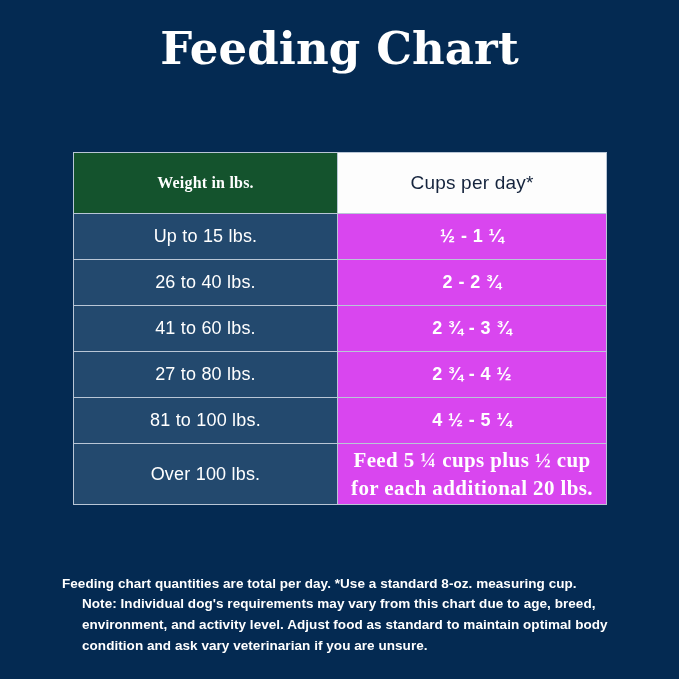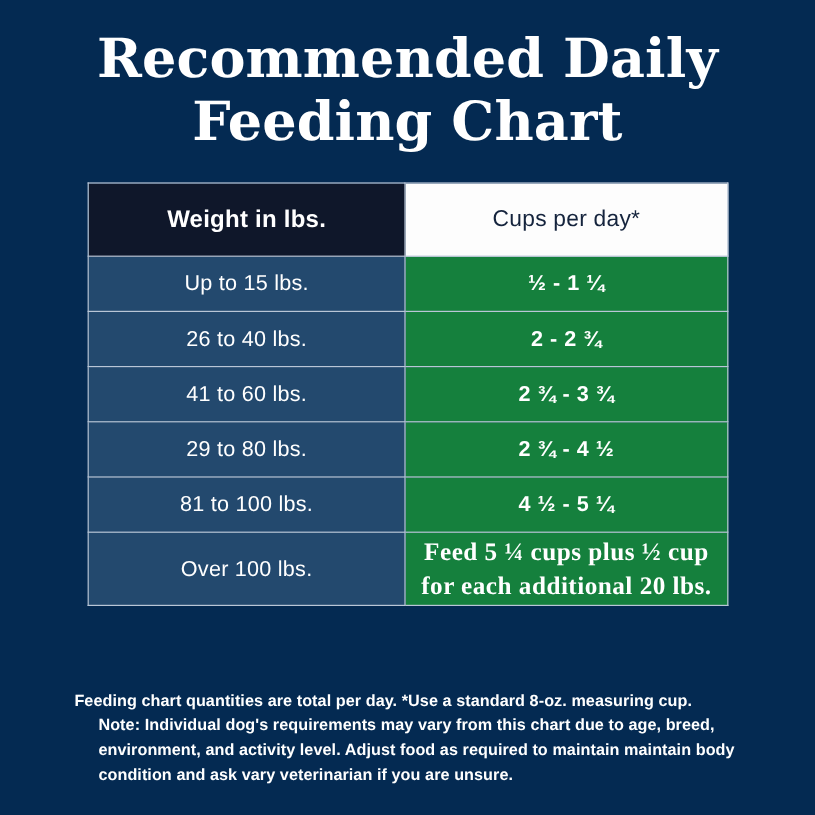--- a/index.html
+++ b/index.html
@@ -55,47 +55,48 @@
     padding: 0;
     margin: 0;
     text-align: center;
     vertical-align: middle;
   }
   .col-weight { width: 264px; }
   .col-cups   { width: 269px; }
 
   
   .hdr-weight {
-    background: #0f172a;
+    background: #14532d;
     color: #ffffff;
     height: 60px;
-    font-size: 20px;
+    font-size: 16px;
     font-weight: 700;
     letter-spacing: 0.2px;
+    font-family: Liberation Serif, serif;
   }
   .hdr-cups {
     background: #fdfdfd;
     color: #15243d;
     height: 60px;
     font-size: 19px;
     font-weight: 400;
     letter-spacing: 0.2px;
   }
 
   
   .cell-weight {
     background: #23496e;
     color: #ffffff;
     height: 45px;
     font-size: 18px;
     font-weight: 500;
     letter-spacing: 0.2px;
   }
   .cell-cups {
-    background: #15803d;
+    background: #d946ef;
     color: #ffffff;
     height: 45px;
     font-size: 18px;
     font-weight: 600;
     letter-spacing: 0.4px;
   }
   tr.tall .cell-weight,
   tr.tall .cell-cups {
     height: 60px;
   }
@@ -130,21 +131,20 @@
     margin-left: 20px;
   }
   .note-block span { display: block; white-space: nowrap; }
 </style>
 </head>
 <body>
 
 <div class="page">
 
   <div class="title">
-    <span class="title-line">Recommended Daily</span>
     <span class="title-line">Feeding Chart</span>
   </div>
 
   <table class="chart-table">
     <colgroup>
       <col class="col-weight">
       <col class="col-cups">
     </colgroup>
     <thead>
       <tr>
@@ -159,39 +159,39 @@
       </tr>
       <tr>
         <td class="cell-weight">26 to 40 lbs.</td>
         <td class="cell-cups">2  - 2 ¾</td>
       </tr>
       <tr>
         <td class="cell-weight">41 to 60 lbs.</td>
         <td class="cell-cups">2 ¾  - 3 ¾</td>
       </tr>
       <tr>
-        <td class="cell-weight">29 to 80 lbs.</td>
+        <td class="cell-weight">27 to 80 lbs.</td>
         <td class="cell-cups">2 ¾  - 4 ½</td>
       </tr>
       <tr>
         <td class="cell-weight">81 to 100 lbs.</td>
         <td class="cell-cups">4 ½  - 5 ¼</td>
       </tr>
       <tr class="tall">
         <td class="cell-weight">Over 100 lbs.</td>
         <td class="cell-cups">
           <div>Feed 5 ¼ cups plus ½ cup</div>
           <div>for each additional 20 lbs.</div>
         </td>
       </tr>
     </tbody>
   </table>
 
   <div class="footnotes">
     <div class="foot-line-1">Feeding chart quantities are total per day. *Use a standard 8-oz. measuring cup.</div>
     <div class="note-block">
       <span>Note: Individual dog's requirements may vary from this chart due to age, breed,</span>
-      <span>environment, and activity level. Adjust food as required to maintain maintain body</span>
+      <span>environment, and activity level. Adjust food as standard to maintain optimal body</span>
       <span>condition and ask vary veterinarian if you are unsure.</span>
     </div>
   </div>
 
 </div>
 
 </body></html>

